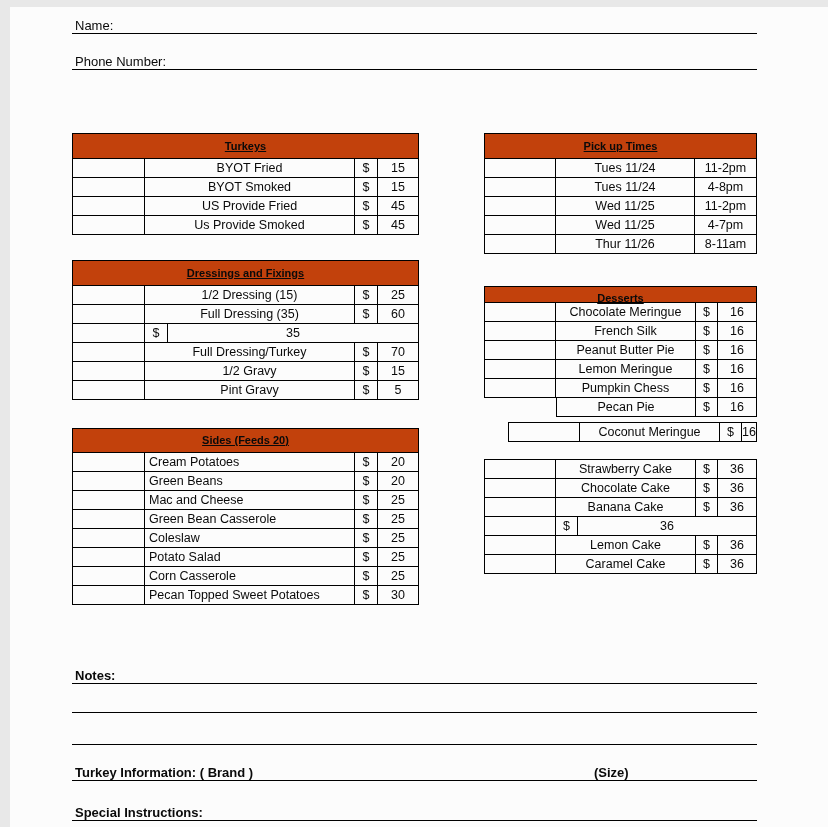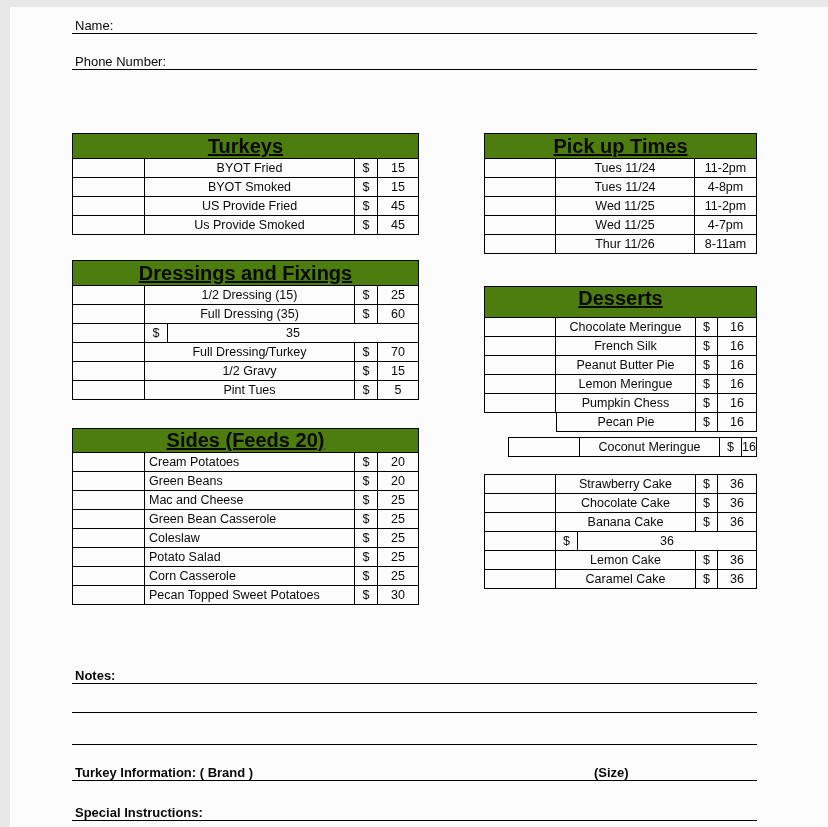--- a/index.html
+++ b/index.html
@@ -15,22 +15,22 @@
     position:absolute; left:10px; top:7px; width:818px; height:820px;
     background:#fcfcfc;
   }
   .label { position:absolute; font-size:13px; white-space:nowrap; }
   .bold { font-weight:bold; }
   .hline { position:absolute; height:0; border-bottom:1.5px solid #000; }
 
   .tbl { position:absolute; font-size:12.5px; }
   .tbl-title {
     border:1px solid #000; height:26px; line-height:24px;
-    text-align:center; font-weight:bold; font-size:20px;
-    background:#4d7c0f;
+    text-align:center; font-weight:bold; font-size:11px;
+    background:#c2410c;
   }
   .tbl-title span { text-decoration:underline; }
   .trow { display:flex; height:20px; margin-top:-1px; }
   .cell {
     border:1px solid #000;
     display:flex; align-items:center; justify-content:center;
     white-space:nowrap; overflow:hidden;
   }
   .cell + .cell { border-left:none; }
   .cell.left { justify-content:flex-start; padding-left:4px; }
@@ -152,28 +152,28 @@
     <div class="cell w-amt">70</div>
   </div>
   <div class="trow">
     <div class="cell w-blank"></div>
     <div class="cell w-name">1/2 Gravy</div>
     <div class="cell w-cur">$</div>
     <div class="cell w-amt">15</div>
   </div>
   <div class="trow">
     <div class="cell w-blank"></div>
-    <div class="cell w-name">Pint Tues</div>
+    <div class="cell w-name">Pint Gravy</div>
     <div class="cell w-cur">$</div>
     <div class="cell w-amt">5</div>
   </div>
 </div>
 
 <div class="tbl" style="left:484px;top:286px;width:273px">
-  <div class="tbl-title" style="height:32px;line-height:23px"><span>Desserts</span></div>
+  <div class="tbl-title" style="height:17px;line-height:23px"><span>Desserts</span></div>
 
   <div class="group">
     <div class="trow" style="margin-top:-1px">
       <div class="cell n-blank"></div>
       <div class="cell n-name">Chocolate Meringue</div>
       <div class="cell n-cur">$</div>
       <div class="cell n-amt">16</div>
     </div>
     <div class="trow">
       <div class="cell n-blank"></div>

